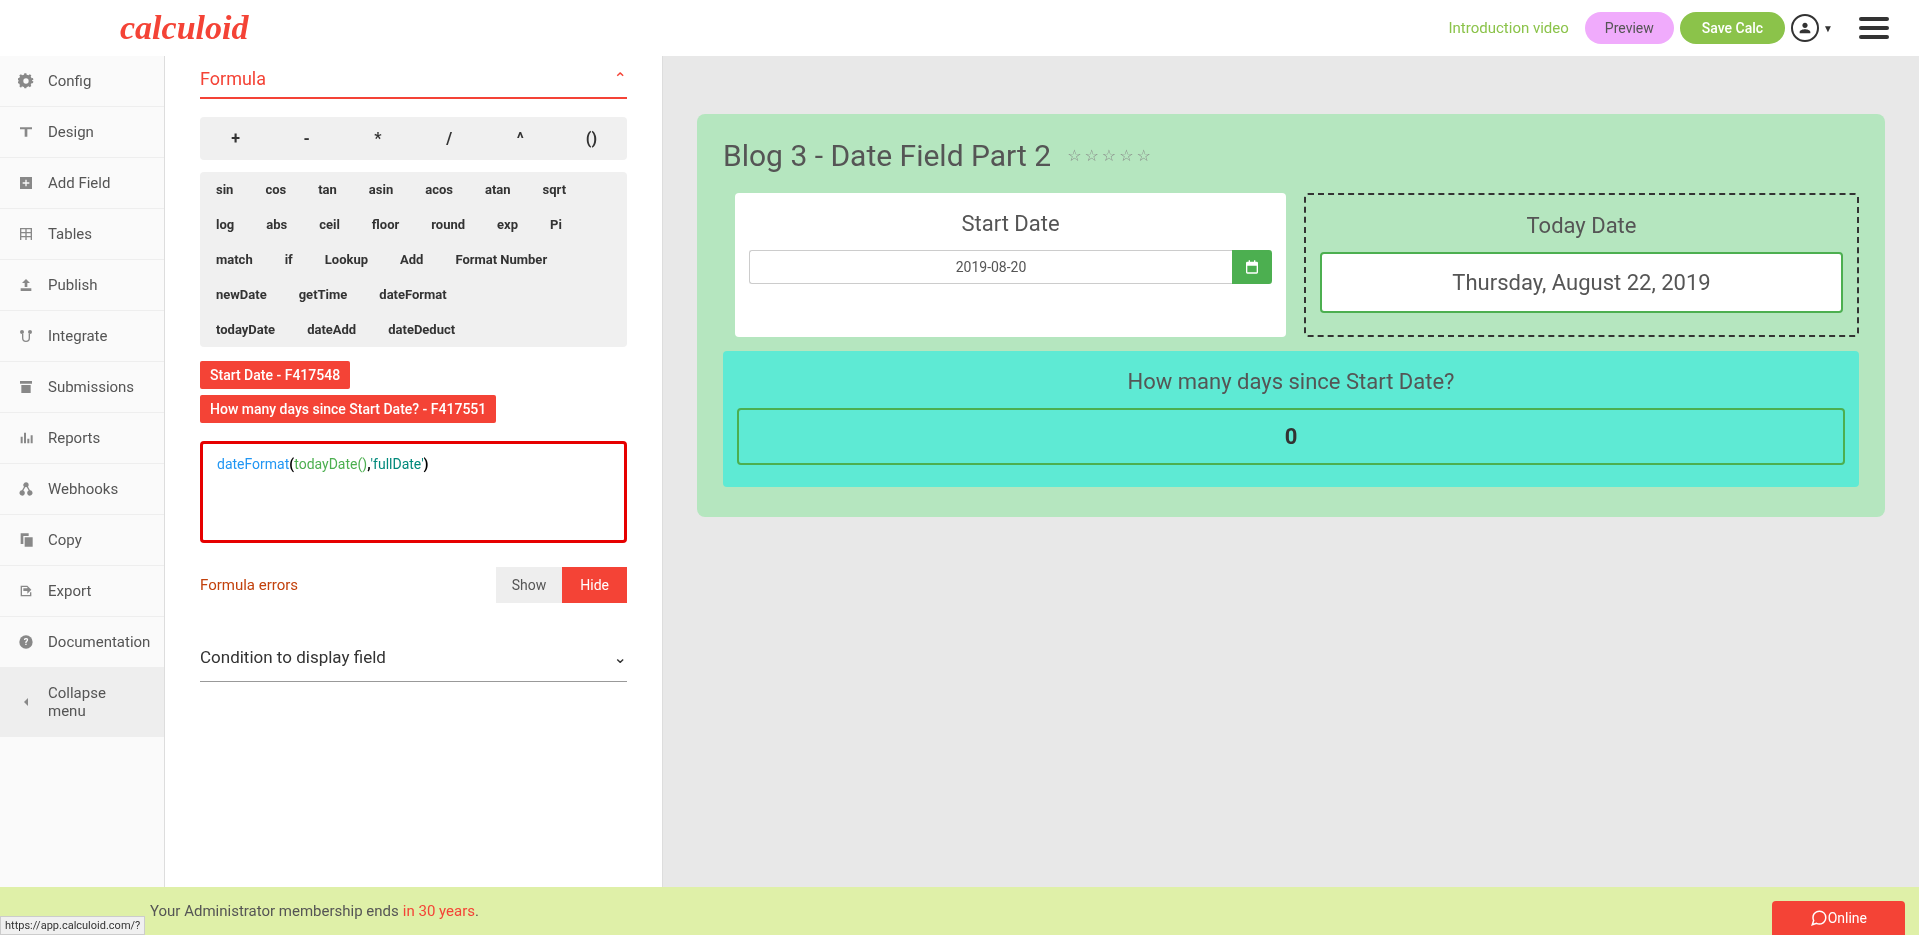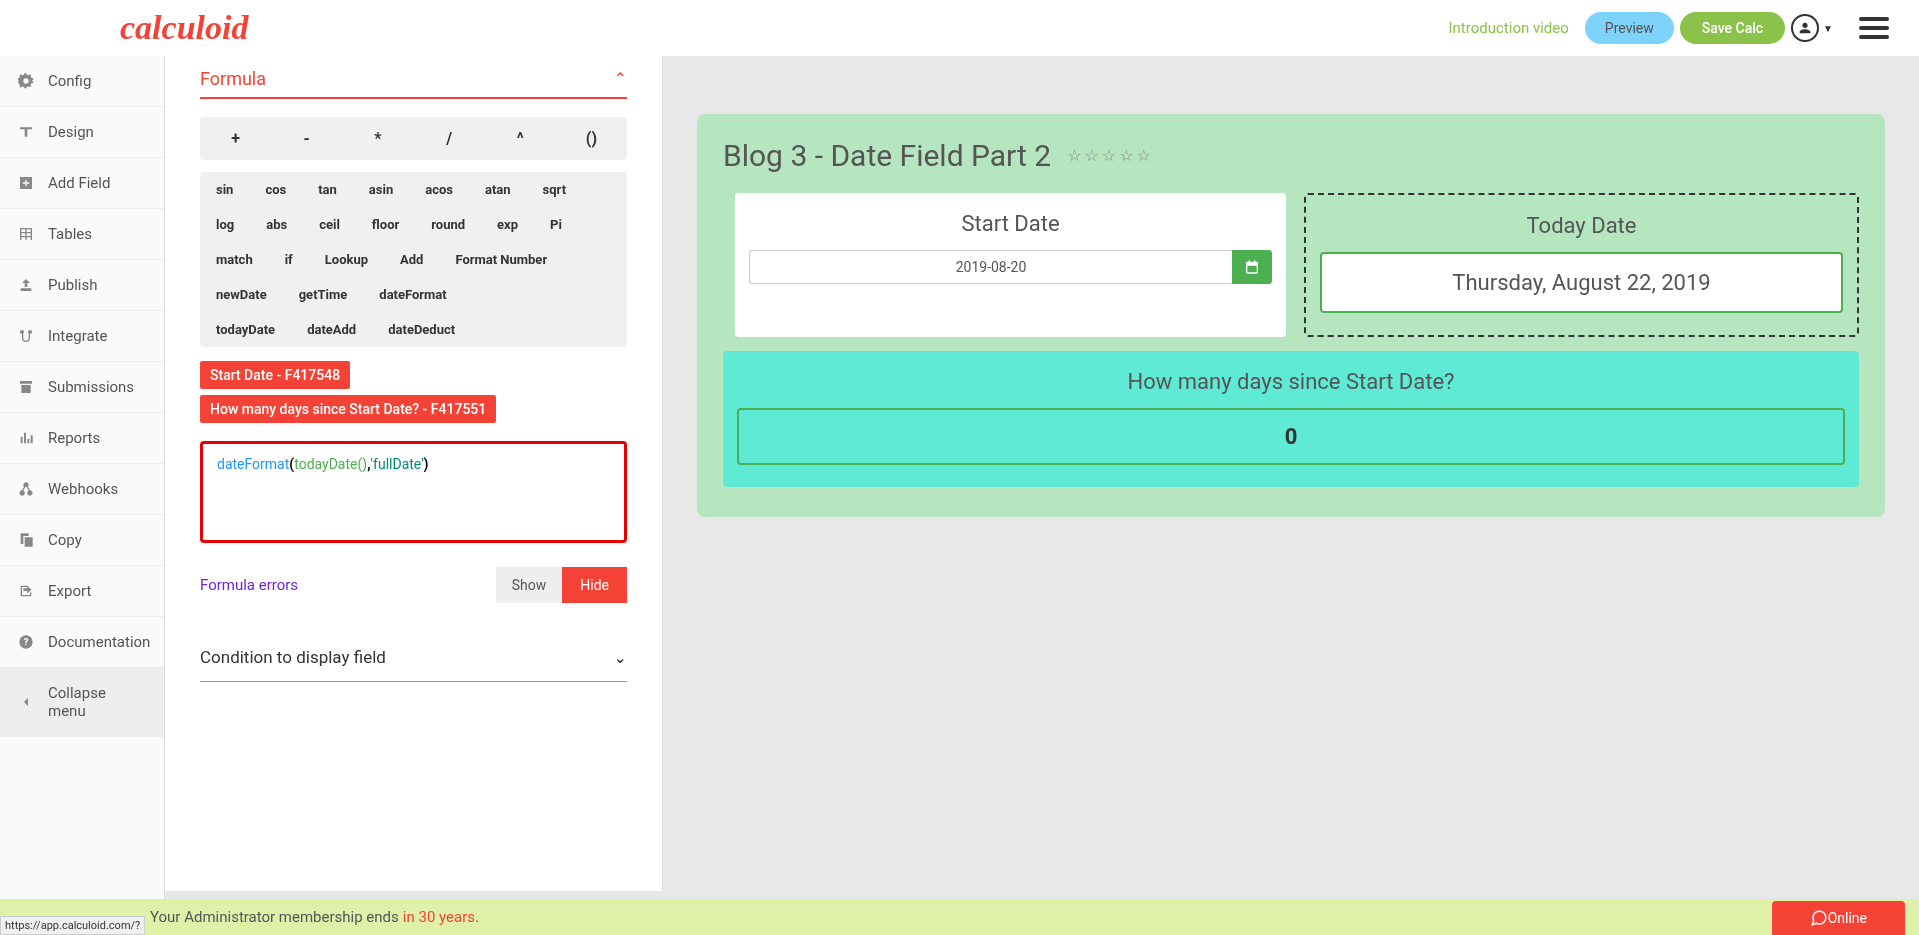--- a/index.html
+++ b/index.html
@@ -3,21 +3,21 @@
 <meta charset="utf-8">
 <style>
 * { margin: 0; padding: 0; box-sizing: border-box; font-family: -apple-system, BlinkMacSystemFont, "Segoe UI", Roboto, "Helvetica Neue", Arial, sans-serif; }
 body { background: #e8e8e8; height: 935px; width: 1919px; overflow: hidden; position: relative; }
 
 
 .header { background: #fff; height: 56px; display: flex; align-items: center; padding: 0 20px; position: relative; }
 .logo { font-family: 'Brush Script MT', cursive; font-size: 34px; font-weight: bold; color: #f44336; font-style: italic; margin-left: 100px; }
 .header-right { margin-left: auto; display: flex; align-items: center; gap: 6px; }
 .intro-video { color: #8bc34a; font-size: 15px; cursor: pointer; margin-right: 10px; }
-.preview-btn { background: #7dd3fc; border: none; border-radius: 18px; padding: 8px 20px; font-size: 14px; color: #555; cursor: pointer; }
+.preview-btn { background: #f0abfc; border: none; border-radius: 18px; padding: 8px 20px; font-size: 14px; color: #555; cursor: pointer; }
 .save-btn { background: #8bc34a; border: none; border-radius: 18px; padding: 8px 22px; font-size: 14px; color: #fff; cursor: pointer; font-weight: 500; }
 .user-icon { width: 28px; height: 28px; border: 2px solid #333; border-radius: 50%; display: flex; align-items: center; justify-content: center; cursor: pointer; position: relative; }
 .user-icon svg { width: 16px; height: 16px; fill: #333; }
 .caret { font-size: 10px; margin-left: 4px; color: #333; }
 .hamburger { display: flex; flex-direction: column; gap: 5px; cursor: pointer; margin-left: 20px; margin-right: 10px; }
 .hamburger span { width: 30px; height: 4px; background: #333; border-radius: 2px; }
 
 
 .sidebar { position: absolute; left: 0; top: 56px; width: 165px; background: #fafafa; height: calc(100% - 56px); border-right: 1px solid #ddd; }
 .sidebar-item { display: flex; align-items: center; gap: 14px; padding: 16px 18px; color: #555; font-size: 15px; cursor: pointer; border-bottom: 1px solid #eee; }
@@ -39,21 +39,21 @@
 
 .field-ref { display: inline-block; background: #f44336; color: #fff; padding: 6px 10px; font-size: 14px; font-weight: 500; border-radius: 2px; margin-bottom: 6px; cursor: pointer; }
 
 .formula-box { border: 3px solid #e60000; border-radius: 4px; padding: 12px 14px; min-height: 102px; margin-top: 12px; margin-bottom: 24px; font-family: monospace; font-size: 14px; }
 .tok-func { color: #2196f3; }
 .tok-paren { color: #000; font-weight: bold; }
 .tok-inner { color: #4caf50; }
 .tok-str { color: #00897b; }
 
 .errors-row { display: flex; justify-content: space-between; align-items: center; margin-bottom: 30px; }
-.errors-label { font-size: 15px; color: #6d28d9; }
+.errors-label { font-size: 15px; color: #c2410c; }
 .btn-group { display: flex; }
 .show-btn { background: #eeeeee; border: none; padding: 10px 16px; font-size: 14px; color: #555; cursor: pointer; }
 .hide-btn { background: #f44336; border: none; padding: 10px 18px; font-size: 14px; color: #fff; cursor: pointer; }
 
 .collapsible-header { display: flex; justify-content: space-between; align-items: center; padding: 14px 0; border-bottom: 1px solid #999; cursor: pointer; }
 .collapsible-title { font-size: 17px; color: #333; }
 
 
 .canvas { position: absolute; left: 663px; top: 56px; right: 0; bottom: 44px; background: #e8e8e8; padding: 58px 34px 20px 34px; }
 .calc-container { background: #b5e6bf; border-radius: 8px; padding: 24px 26px 30px; }
@@ -70,21 +70,21 @@
 .cal-icon-btn { background: #4caf50; border: none; width: 40px; display: flex; align-items: center; justify-content: center; border-radius: 0 3px 3px 0; cursor: pointer; }
 .cal-icon-btn svg { width: 16px; height: 16px; fill: #fff; }
 
 .card-selected { border: 2px dashed #333; border-radius: 4px; padding: 18px 14px 22px; flex: 1; background: transparent; }
 .result-box { border: 2px solid #4caf50; border-radius: 4px; padding: 16px; text-align: center; font-size: 22px; color: #555; background: #fff; }
 
 .card-full { background: #5eead4; border-radius: 4px; padding: 18px 14px 22px; }
 .result-box-full { border: 2px solid #4caf50; border-radius: 4px; padding: 14px; text-align: center; font-size: 22px; font-weight: bold; color: #333; }
 
 
-.footer-bar { position: absolute; bottom: 0; left: 0; right: 0; height: 36px; background: #dff0a8; display: flex; align-items: center; padding-left: 150px; color: #555; font-size: 15px; }
+.footer-bar { position: absolute; bottom: 0; left: 0; right: 0; height: 48px; background: #dff0a8; display: flex; align-items: center; padding-left: 150px; color: #555; font-size: 15px; }
 .footer-highlight { color: #f44336; margin-left: 4px; }
 .url-hint { position: absolute; bottom: 0; left: 0; background: #f0f0f0; border: 1px solid #ccc; font-size: 11px; padding: 2px 4px; color: #333; }
 
 .online-chat { position: fixed; bottom: 0; right: 14px; background: #f44336; color: #fff; padding: 8px 38px; border-radius: 4px 4px 0 0; display: flex; align-items: center; font-size: 14px; cursor: pointer; }
 .online-chat svg { width: 18px; height: 18px; fill: none; stroke: #fff; stroke-width: 2; }
 </style>
 </head>
 <body>
 
 <div class="header">

